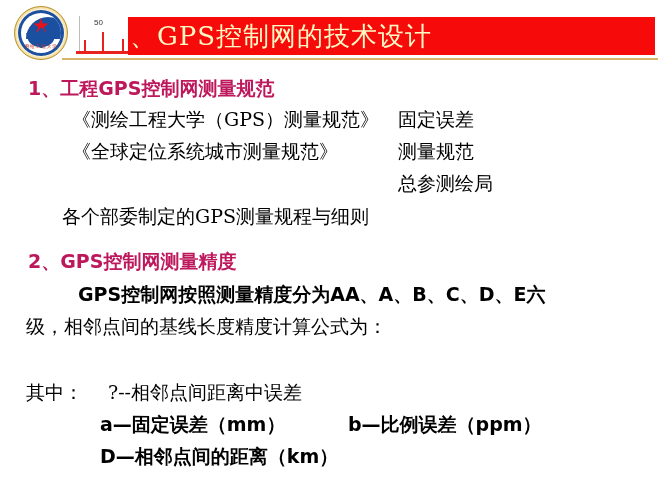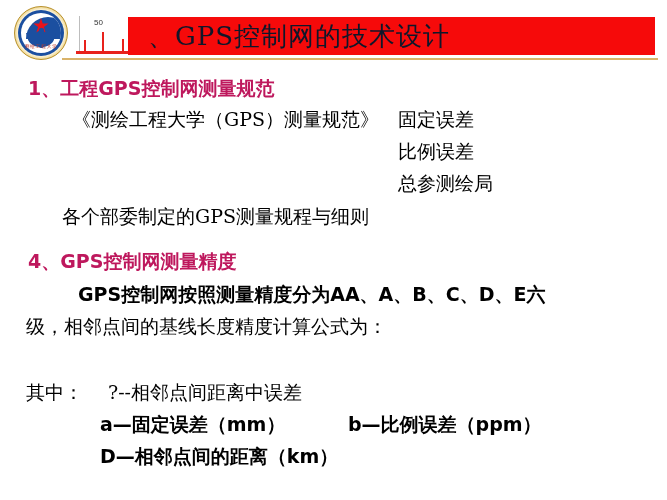--- a/index.html
+++ b/index.html
@@ -150,23 +150,23 @@
   #title-banner {
     position: absolute;
     left: 128px;
     top: 17px;
     width: 527px;
     height: 38px;
     background: #f60a0a;
   }
   #title-text {
     position: absolute;
-    left: 20px;
+    left: 2px;
     top: 2px;
-    color: #0f172a;
+    color: #fef9c3;
     font-size: 26px;
     font-weight: normal;
     font-family: "DejaVu Serif", "Liberation Serif", serif;
     letter-spacing: 1px;
     white-space: nowrap;
   }
   #banner-underline {
     position: absolute;
     left: 62px;
     top: 58px;
@@ -257,27 +257,28 @@
     <div id="banner-underline"></div>
   </div>
 
   <div id="body-area">
 
     <div class="line heading" style="left:28px; top:8px;">1、工程GPS控制网测量规范</div>
 
     <div class="line bodytext serif" style="left:72px; top:39px;">《测绘工程大学（GPS）测量规范》</div>
     <div class="line bodytext serif" style="left:398px; top:39px;">固定误差</div>
 
-    <div class="line bodytext serif" style="left:398px; top:71px;">比例误差</div>
+    <div class="line bodytext serif" style="left:72px; top:71px;">《全球定位系统城市测量规范》</div>
+    <div class="line bodytext serif" style="left:398px; top:71px;">测量规范</div>
 
     <div class="line bodytext serif" style="left:398px; top:103px;">总参测绘局</div>
 
     <div class="line bodytext serif" style="left:62px; top:136px;">各个部委制定的GPS测量规程与细则</div>
 
-    <div class="line heading" style="left:28px; top:181px;">4、GPS控制网测量精度</div>
+    <div class="line heading" style="left:28px; top:181px;">2、GPS控制网测量精度</div>
 
     <div class="line bodytext bold" style="left:78px; top:214px;">GPS控制网按照测量精度分为AA、A、B、C、D、E六</div>
     <div class="line bodytext serif" style="left:26px; top:246px;">级，相邻点间的基线长度精度计算公式为：</div>
 
 
     <div class="line bodytext serif" style="left:26px; top:312px;">其中：</div>
     <div class="line bodytext serif" style="left:108px; top:312px;">?--相邻点间距离中误差</div>
 
     <div class="line bodytext bold" style="left:100px; top:344px;text-align:right;">a—固定误差（mm）</div>
     <div class="line bodytext bold" style="left:348px; top:344px;">b—比例误差（ppm）</div>

